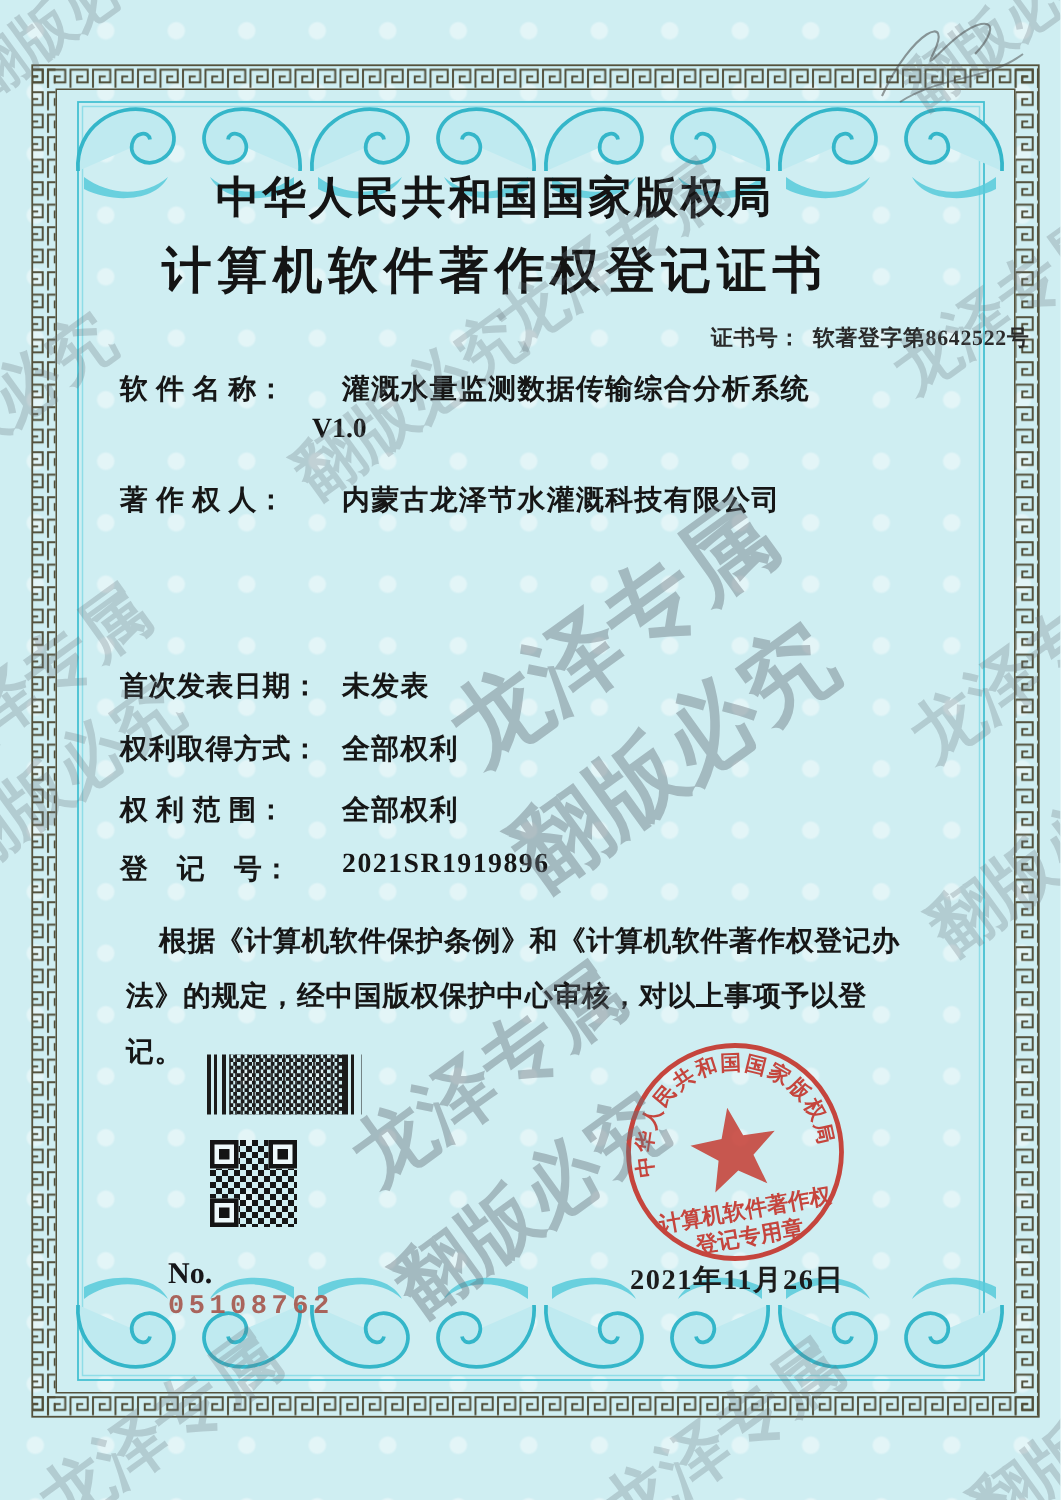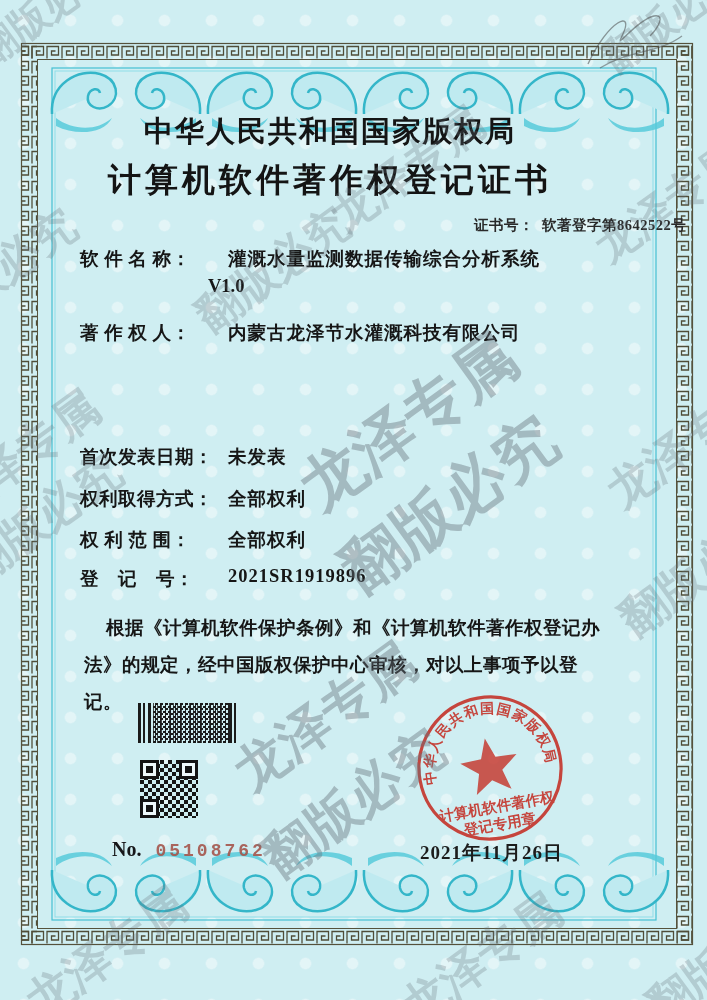--- a/index.html
+++ b/index.html
@@ -26,21 +26,21 @@
   .bc-mid{flex:1;background:
      repeating-linear-gradient(90deg,rgba(27,27,27,.8) 0 1px,transparent 1px 4px),
      repeating-conic-gradient(#1b1b1b 0% 25%,transparent 0% 50%) 0 0/5px 5px;}
   .bc-right{width:13px;background:repeating-linear-gradient(90deg,#1b1b1b 0 4px,transparent 4px 6px,#1b1b1b 6px 8px,transparent 8px 13px);}
   .qr{position:absolute;left:140px;top:760px;width:58px;height:58px;
     background:repeating-conic-gradient(#161616 0% 25%,transparent 0% 50%) 0 0/8px 8px;}
   .finder{position:absolute;width:13px;height:13px;border:3px solid #141414;background:#eef9fb;
     display:flex;align-items:center;justify-content:center;}
   .finder::after{content:"";width:7px;height:7px;background:#141414;}
   .finder.tl{left:0;top:0;} .finder.tr{right:0;top:0;} .finder.bl{left:0;bottom:0;}
-  .serial{position:absolute;left:112px;top:838px;display:flex;align-items:baseline;}
+  .serial{position:absolute;left:112px;top:838px;display:flex;align-items:baseline;flex-direction:column;}
   .serial-label{font-size:20px;font-weight:bold;color:#17171a;margin-right:14px;}
   .serial-number{font-family:"Liberation Mono",monospace;font-size:18px;font-weight:bold;
     color:#a5564c;letter-spacing:3px;opacity:.9;}
   .seal{position:absolute;left:390px;top:668px;z-index:4;}
   .issue-date{position:absolute;left:420px;top:840px;font-size:19px;font-weight:bold;
     color:#1c1c1c;letter-spacing:1px;z-index:3;text-align:center;}
   .wm{position:absolute;font-family:"Liberation Sans",sans-serif;font-weight:bold;color:#68737c;
     transform:rotate(-36deg);white-space:nowrap;z-index:5;pointer-events:none;}
   .wm-soft{opacity:.27;} .wm-strong{opacity:.42;}
   .scribble{position:absolute;left:570px;top:2px;z-index:6;}

